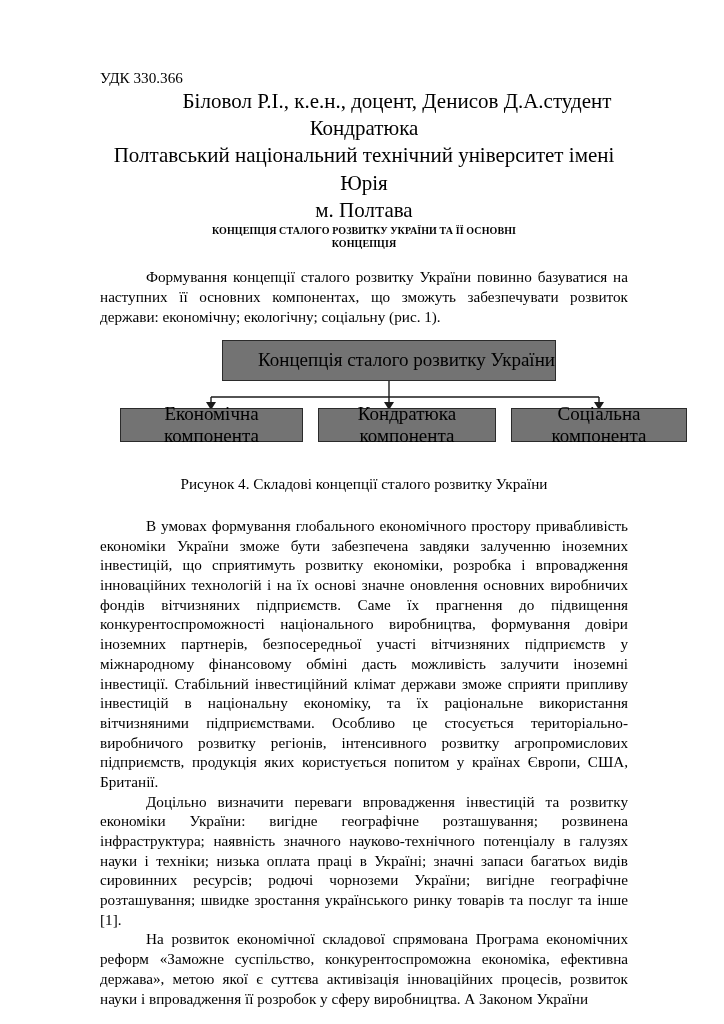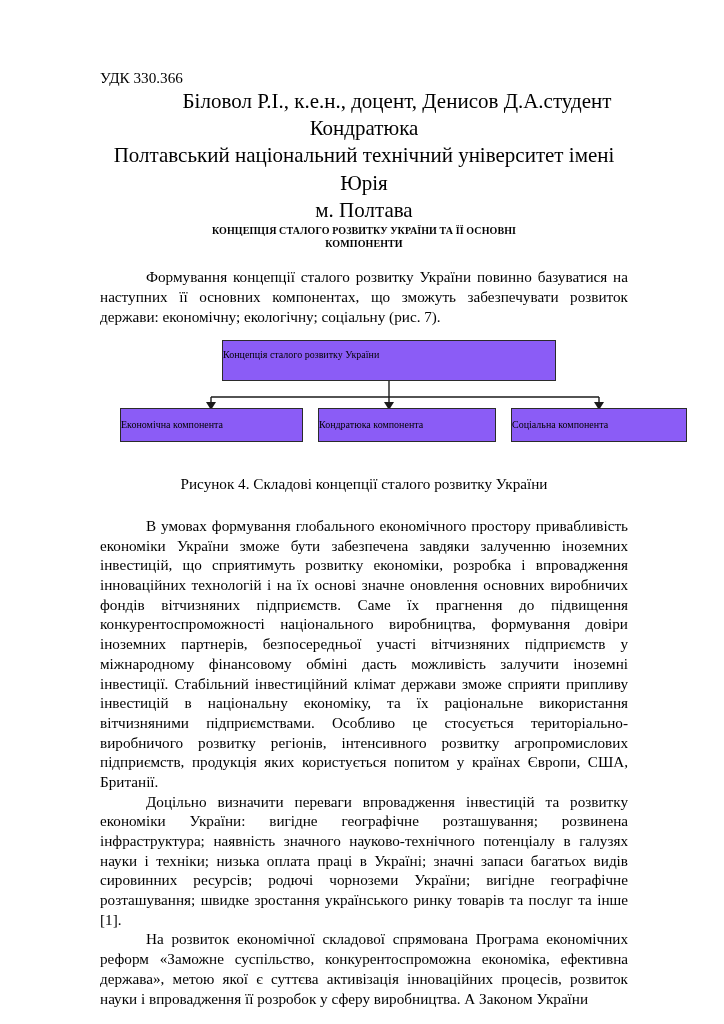--- a/index.html
+++ b/index.html
@@ -67,26 +67,26 @@
   
   .diagram {
     position: relative;
     width: 528px;
     height: 112px;
     margin: 14px 0 0 0;
   }
   .node {
     position: absolute;
     border: 1.3px solid #2b2b2b;
-    background: #8b5cf6;
+    background: #737373;
     box-sizing: border-box;
     display: flex;
     align-items: center;
-    justify-content: flex-start;
-    font-size: 10px;
+    justify-content: flex-end;
+    font-size: 19px;
     line-height: 1.2;
     text-align: center;
     color: #000;
   }
   .node-root {
     left: 122px;
     top: 0px;
     width: 334px;
     height: 41px;
     align-items: flex-start;
@@ -125,23 +125,23 @@
 <div class="page">
 
   <div class="udc">УДК 330.366</div>
 
   <div class="byline byline-author">Біловол Р.І., к.е.н., доцент, Денисов Д.А.студент</div>
   <div class="byline">Кондратюка</div>
   <div class="byline">Полтавський національний технічний університет імені Юрія</div>
   <div class="byline">м. Полтава</div>
 
   <div class="doc-title">КОНЦЕПЦІЯ СТАЛОГО РОЗВИТКУ УКРАЇНИ ТА ЇЇ ОСНОВНІ</div>
-  <div class="doc-title">КОМПОНЕНТИ</div>
+  <div class="doc-title">КОНЦЕПЦІЯ</div>
 
-  <p class="body-para first">Формування концепції сталого розвитку України повинно базуватися  на наступних  її  основних  компонентах,  що  зможуть  забезпечувати  розвиток держави: економічну; екологічну; соціальну (рис. 7).</p>
+  <p class="body-para first">Формування концепції сталого розвитку України повинно базуватися  на наступних  її  основних  компонентах,  що  зможуть  забезпечувати  розвиток держави: економічну; екологічну; соціальну (рис. 1).</p>
 
   <div class="diagram">
 
     <svg class="connector-svg" viewBox="0 0 528 112" preserveAspectRatio="none">
 
       <line x1="289" y1="41" x2="289" y2="57"></line>
 
       <line x1="111" y1="57" x2="499" y2="57"></line>
 
       <line x1="111" y1="57" x2="111" y2="62"></line>

